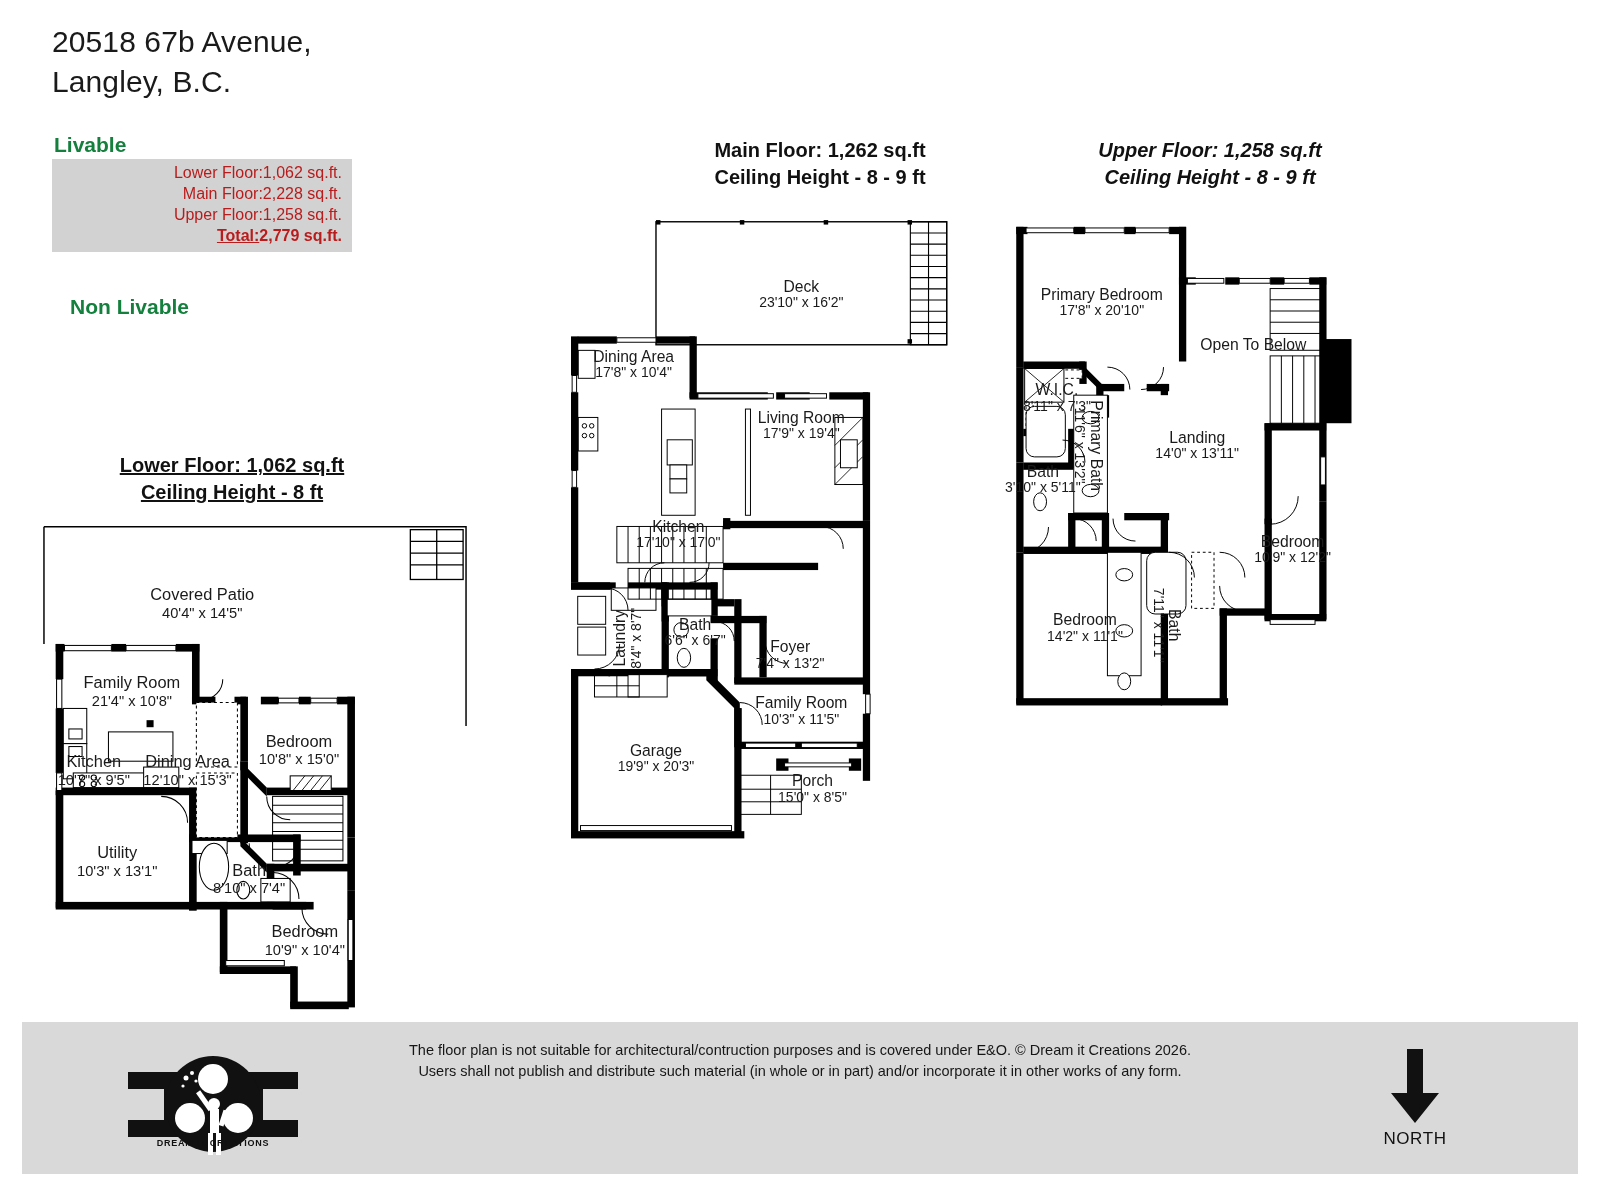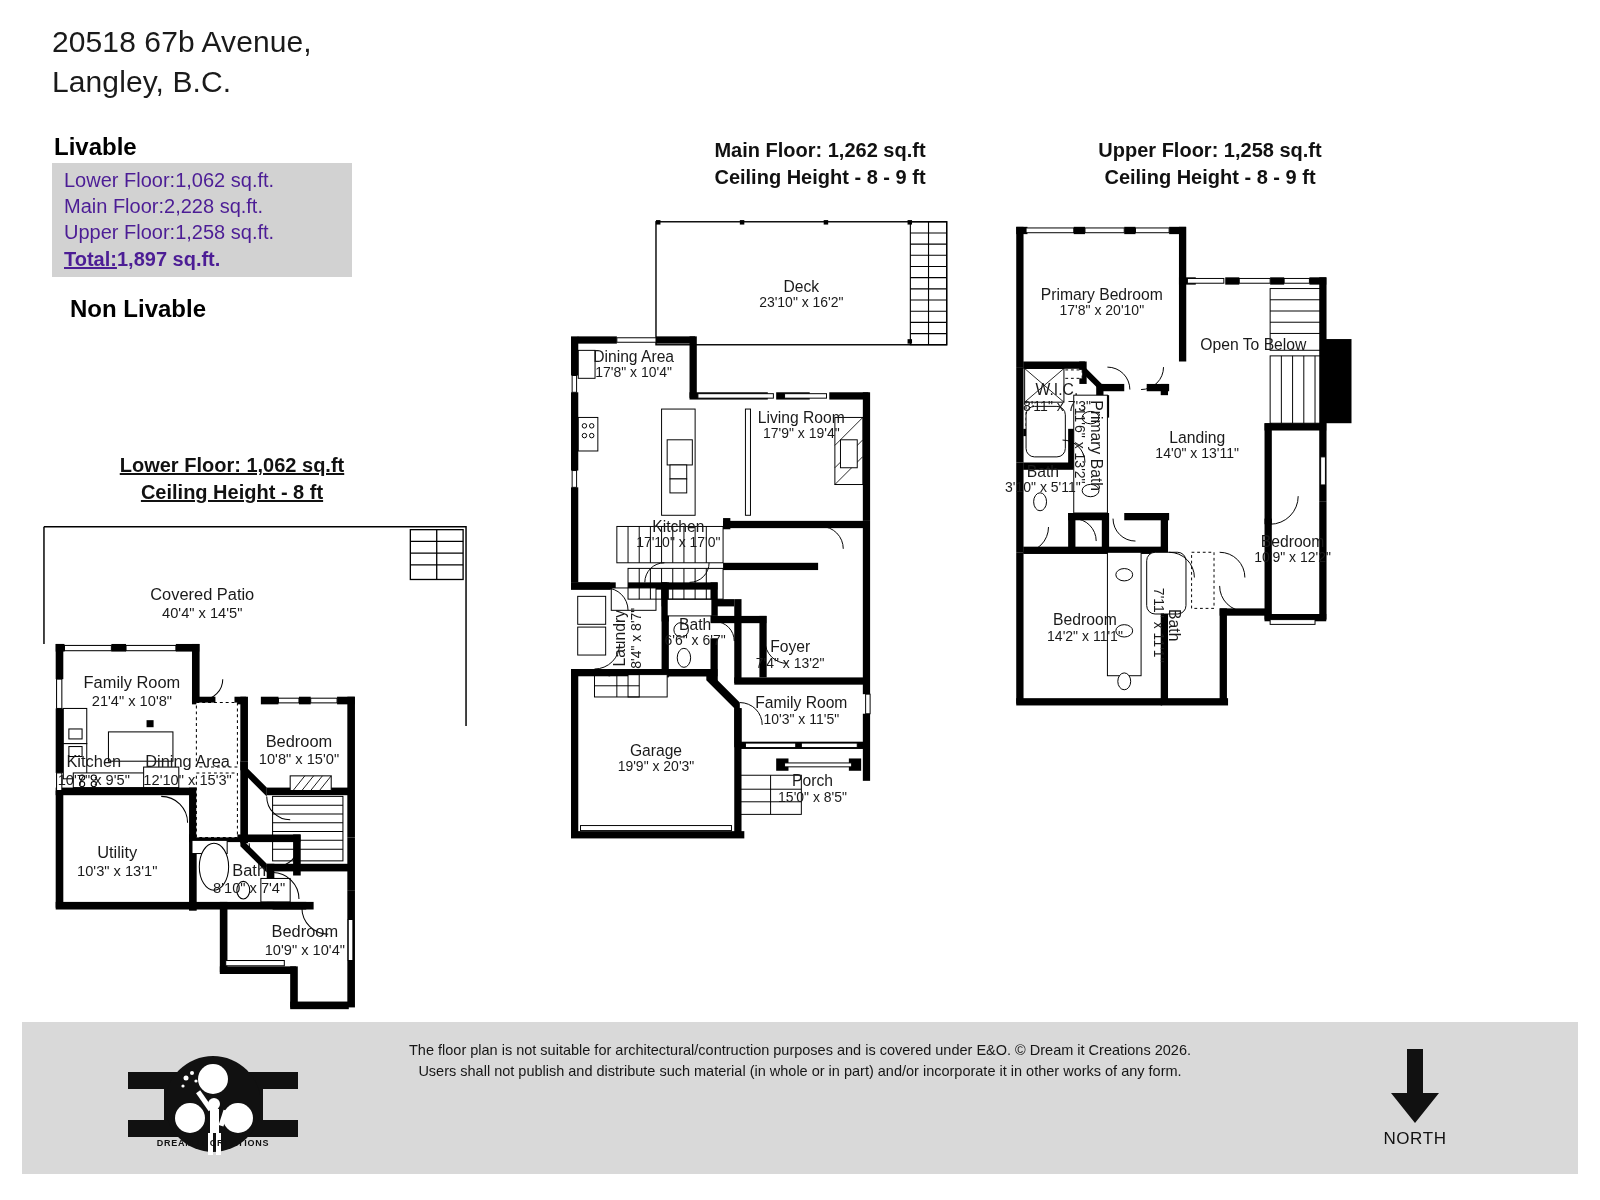--- a/index.html
+++ b/index.html
@@ -15,38 +15,38 @@
   .page { position:absolute; inset:0; }
 
   
   #title-block { position:absolute; left:52px; top:22px; width:430px; }
   #title-block .ttl {
     font-size:30px; font-weight:400; line-height:1.32; color:#1a1a1a;
     letter-spacing:.1px;
   }
 
   
-  .sect-head { font-size:24px; font-weight:bold; color:#000000; margin:0 0 2px 2px; }
+  .sect-head { font-size:21px; font-weight:bold; color:#15803d; margin:0 0 2px 2px; }
   .tbl { background:#d2d2d2; padding:4px 10px 5px 12px; width:300px; }
-  .trow { display:flex; justify-content:flex-start; align-items:baseline;
-          font-size:20px; line-height:1.31; color:#4c1d95; }
+  .trow { display:flex; justify-content:flex-end; align-items:baseline;
+          font-size:16px; line-height:1.31; color:#b91c1c; }
   .trow .lbl { white-space:nowrap; }
   .trow .val { white-space:nowrap; }
   .trow.total .lbl { font-weight:bold; text-decoration:underline; }
   .trow.total .val { font-weight:bold; }
 
   #livable-block { position:absolute; left:52px; top:133px; }
   #nonlivable-block { position:absolute; left:52px; top:295px;padding-left:16px; }
 
   
   .floor-head { text-align:center; font-weight:bold; font-size:20px;
                 line-height:1.34; color:#111; }
   #lower-head { position:absolute; left:52px; top:452px; width:360px;text-decoration:underline; }
   #main-head  { position:absolute; left:620px; top:137px; width:400px; }
-  #upper-head { position:absolute; left:1000px; top:137px; width:420px; }
+  #upper-head { position:absolute; left:1000px; top:137px; width:420px;font-style:italic; }
 
   
   .plan { position:absolute; }
   #plan-lower { left:20px;  top:515px;  width:470px;  height:510px; }
   #plan-main  { left:555px; top:205px;  width:420px;  height:710px; }
   #plan-upper { left:1000px;top:210px;  width:400px;  height:505px; }
   .plan svg { display:block; width:100%; height:100%; }
 
   .rl { font-family:"Liberation Sans", sans-serif; font-size:5.4px;
         fill:#1a1a1a; text-anchor:middle; }
@@ -92,21 +92,21 @@
       <div class="trow">
         <span class="lbl">Main Floor:</span>
         <span class="val">2,228 sq.ft.</span>
       </div>
       <div class="trow">
         <span class="lbl">Upper Floor:</span>
         <span class="val">1,258 sq.ft.</span>
       </div>
       <div class="trow total">
         <span class="lbl">Total:</span>
-        <span class="val">1,897 sq.ft.</span>
+        <span class="val">2,779 sq.ft.</span>
       </div>
     </div>
   </div>
 
   <div id="nonlivable-block">
     <div class="sect-head">Non Livable</div>
   </div>
 
   <div id="lower-head" class="floor-head">
     <div>Lower Floor: 1,062 sq.ft</div>

